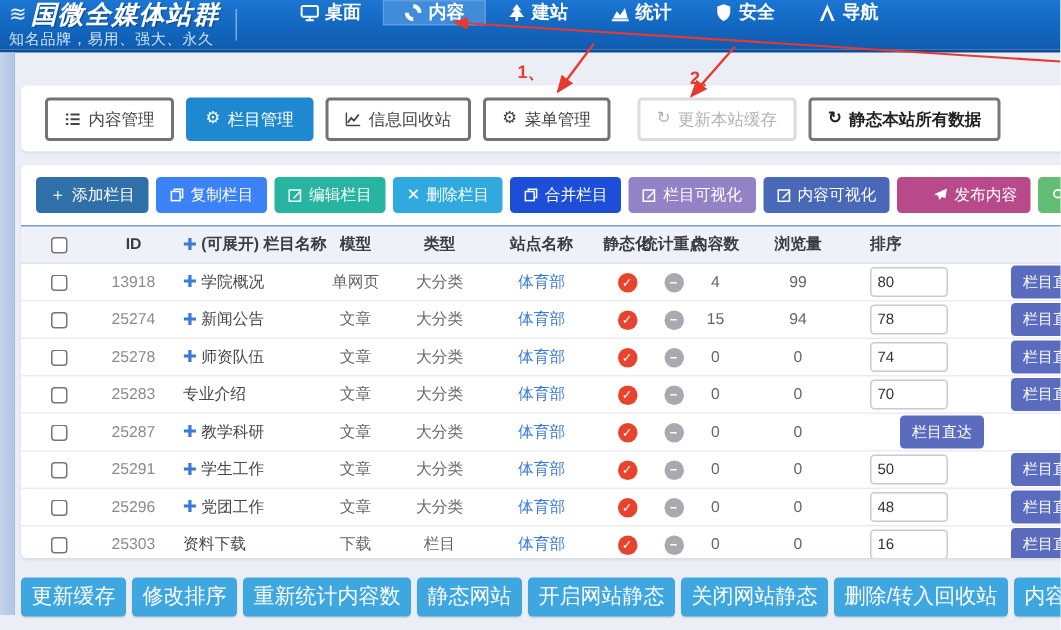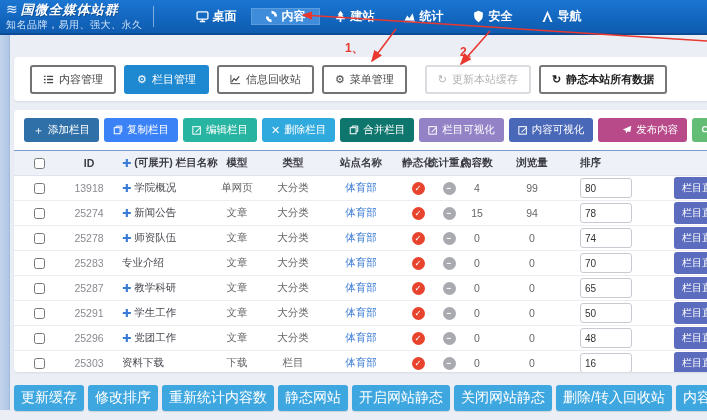--- a/index.html
+++ b/index.html
@@ -7,24 +7,24 @@
        font-family:"Liberation Sans","DejaVu Sans",sans-serif;-webkit-font-smoothing:antialiased;}
   .screen{position:absolute;inset:0;}
 
   
   .navbar{position:absolute;top:0;left:0;width:707px;height:33px;
           background:linear-gradient(180deg,#1b76d2 0%,#1265bd 60%,#0f5cb0 100%);
           border-bottom:2px solid #0c4c97;display:flex;align-items:stretch;color:#fff;}
   .brand{display:flex;flex-direction:column;justify-content:center;margin-left:6px;line-height:1.1;}
   .brand-row{display:flex;align-items:center;gap:3px;}
   .logo-glyph{font-size:14px;color:#eaf3ff;transform:translateY(-1px);}
-  .brand-title{font-size:13px;font-weight:bold;font-style:italic;letter-spacing:1px;text-shadow:1px 1px 0 rgba(0,0,0,.25);}
+  .brand-title{font-size:17px;font-weight:bold;font-style:italic;letter-spacing:1px;text-shadow:1px 1px 0 rgba(0,0,0,.25);}
   .brand-sub{font-size:10px;color:#cfe2f8;letter-spacing:.5px;margin-top:1px;}
   .brand-divider{width:1px;background:rgba(255,255,255,.45);margin:6px 0 6px 10px;}
-  .nav-items{display:flex;align-items:center;margin-left:28px;}
+  .nav-items{display:flex;align-items:flex-start;margin-left:28px;}
   .nav-item{display:flex;align-items:center;gap:4px;padding:0 14px;font-size:12px;font-weight:bold;
             color:#fff;cursor:pointer;white-space:nowrap;}
   .nav-item.active{background:#3f8cda;box-shadow:inset 0 0 0 1px rgba(255,255,255,.15);}
   .nic{width:13px;height:13px;display:inline-flex;}
   .nic svg{width:13px;height:13px;}
 
   
   .left-strip{position:absolute;left:0;top:35px;width:9px;height:375px;
               background:linear-gradient(90deg,#c3d4ec,#b0c6e4);border-right:1px solid #a3bbda;}
 
@@ -209,21 +209,21 @@
               <rect x="1" y="2" width="9" height="9" fill="none" stroke="currentColor" stroke-width="1.2"></rect>
               <path d="M4 8.2 9.3 2.9l1-.2-.2 1L4.8 9z" fill="currentColor"></path>
             </svg>
           </span>
           <span>编辑栏目</span>
         </button>
         <button class="abtn" style="background: rgb(48, 170, 222);">
           <span class="aic">✕</span>
           <span>删除栏目</span>
         </button>
-        <button class="abtn" style="background: #0f766e;">
+        <button class="abtn" style="background: #1d4ed8;">
           <span class="aic">
             <svg viewBox="0 0 12 12">
               <rect x="1.5" y="3.2" width="7" height="7.3" fill="none" stroke="currentColor" stroke-width="1.2"></rect>
               <path d="M3.8 3V1.3h6.7V8h-1.8" fill="none" stroke="currentColor" stroke-width="1.2"></path>
             </svg>
           </span>
           <span>合并栏目</span>
         </button>
         <button class="abtn" style="background: rgb(147, 131, 198);">
           <span class="aic">
@@ -414,23 +414,20 @@
           </span>
           <span class="cell">
             <span class="badge ok">✓</span>
           </span>
           <span class="cell">
             <span class="badge off">−</span>
           </span>
           <span class="cell">0</span>
           <span class="cell">0</span>
           <span class="cell left">
-            <input class="sort-input" value="65" style="">
-          </span>
-          <span class="cell left">
             <button class="rowbtn">栏目直达</button>
           </span>
         </div>
         <div class="trow">
           <span class="cell">
             <input type="checkbox" class="cbx" style="">
           </span>
           <span class="cell" style="color: rgb(138, 138, 146);">25291</span>
           <span class="cell left">
             <span class="plus-ic">✚</span>

